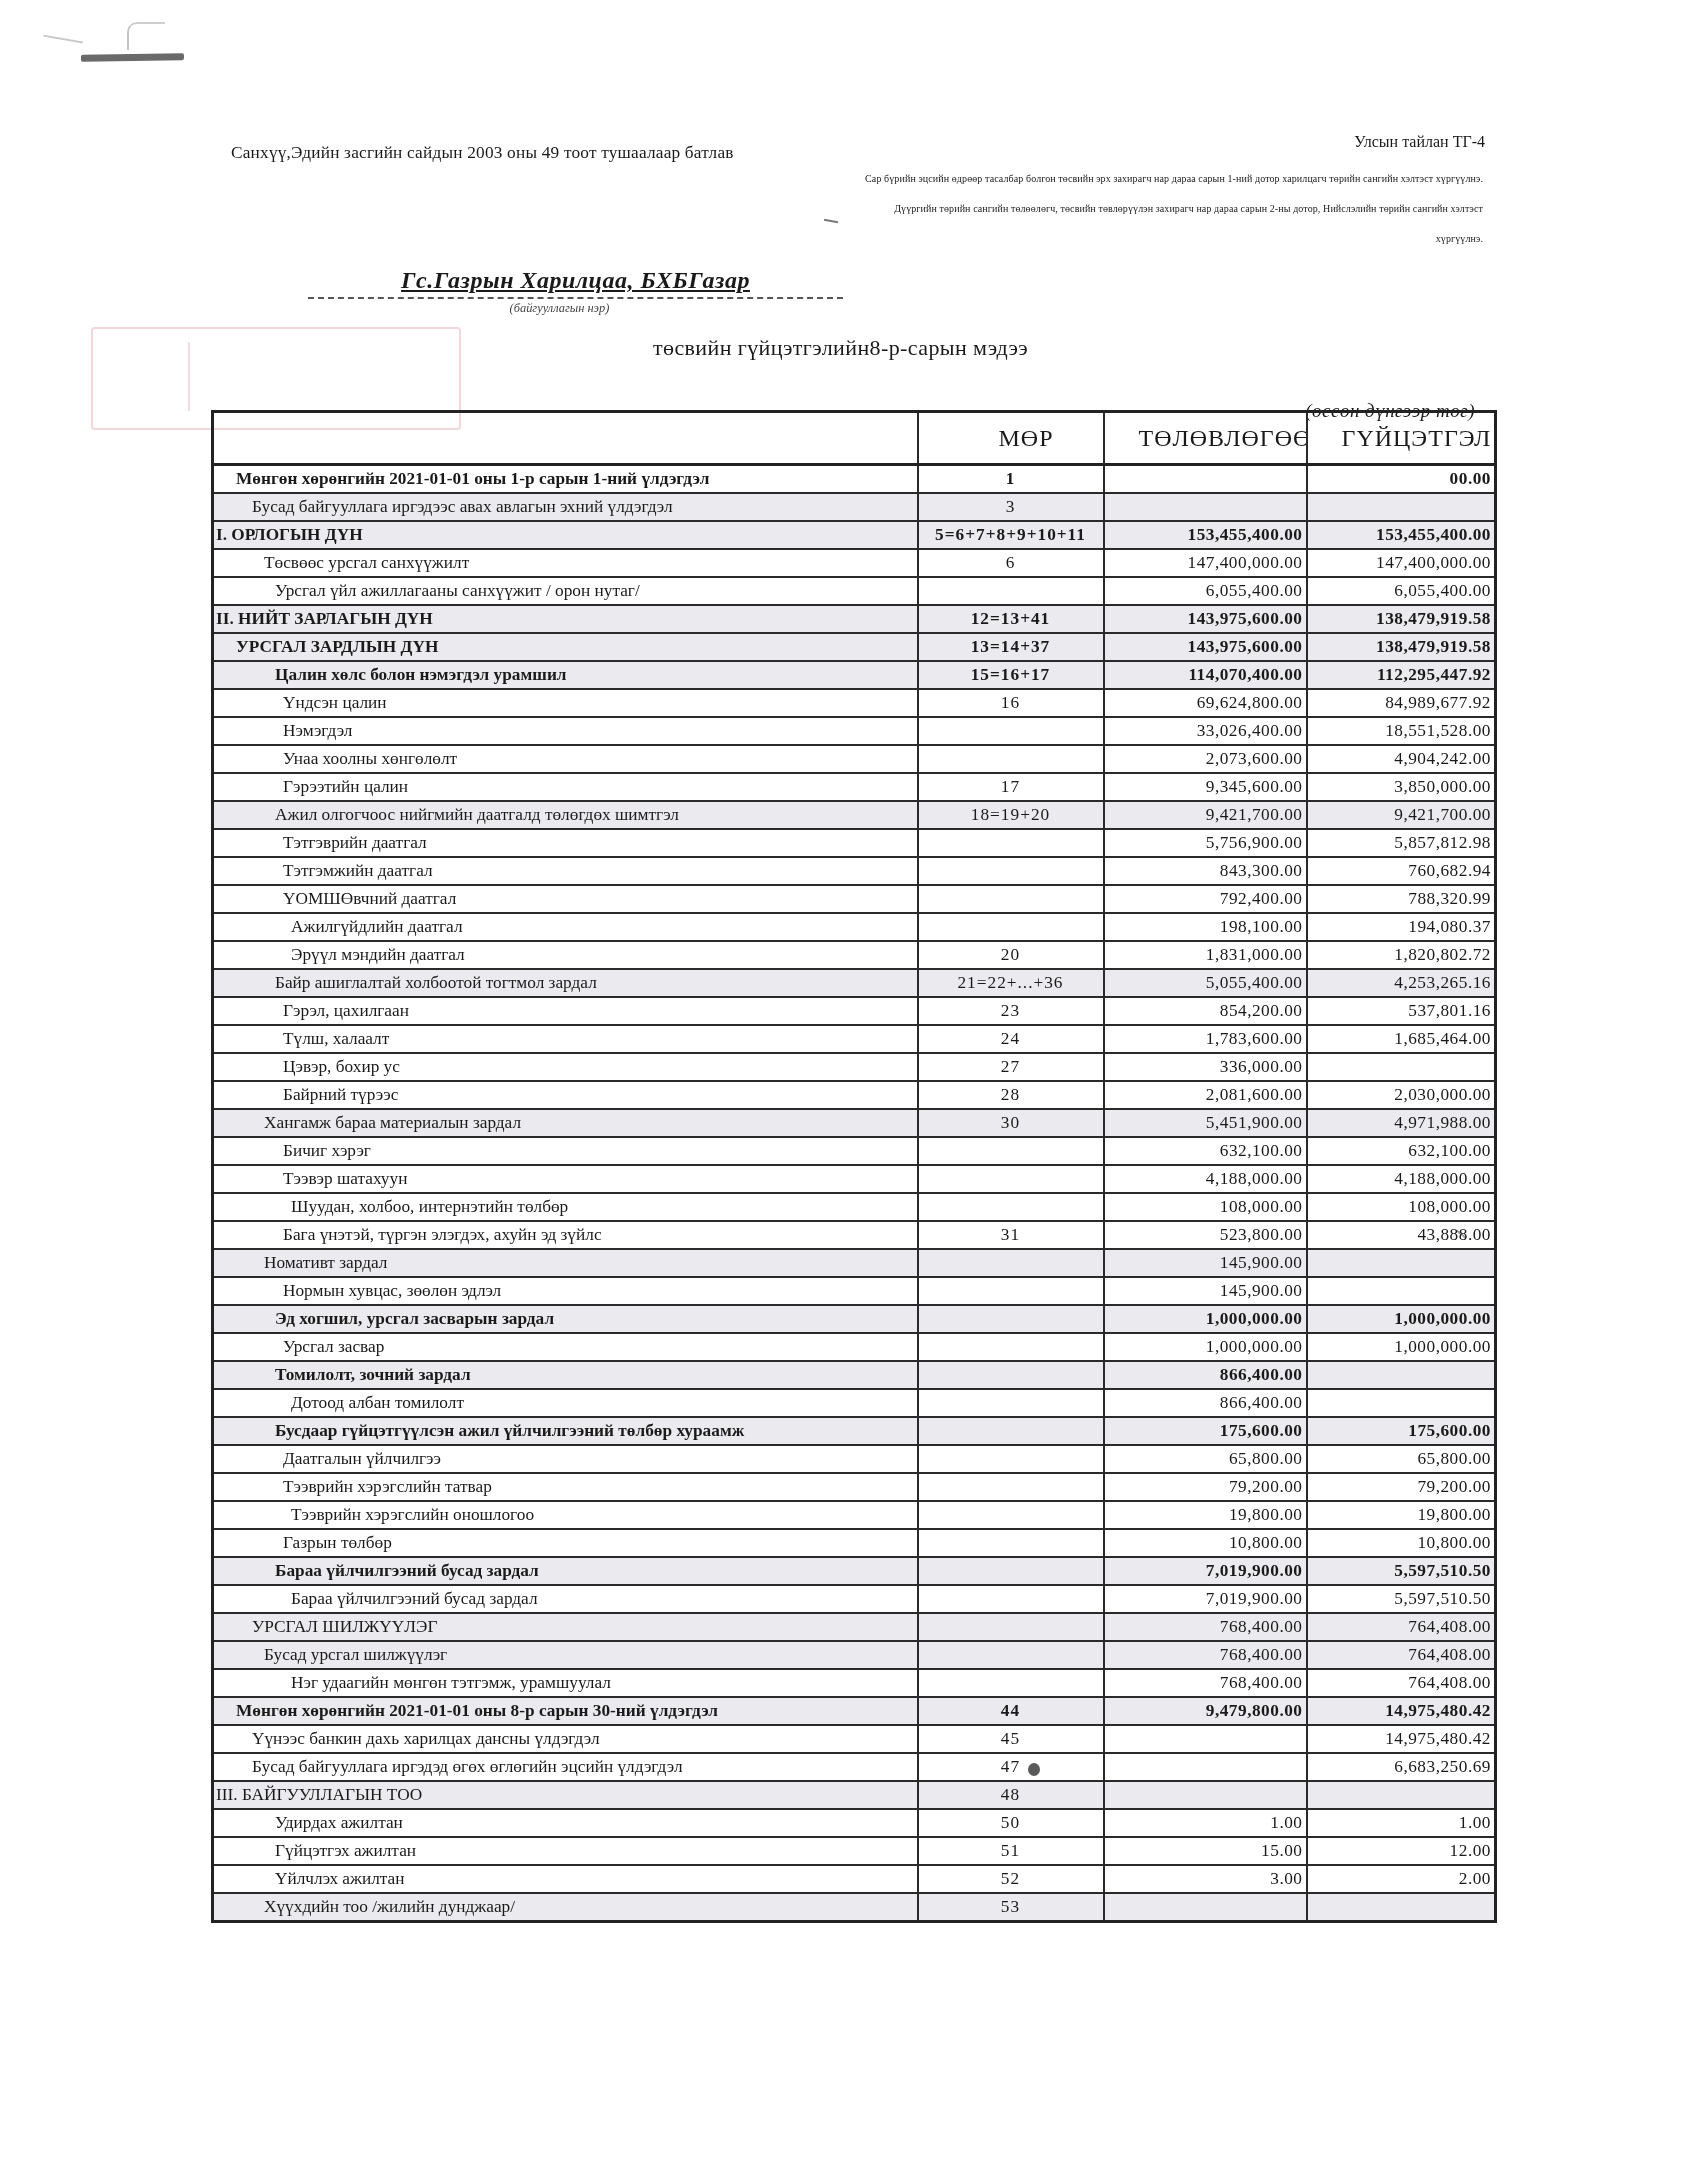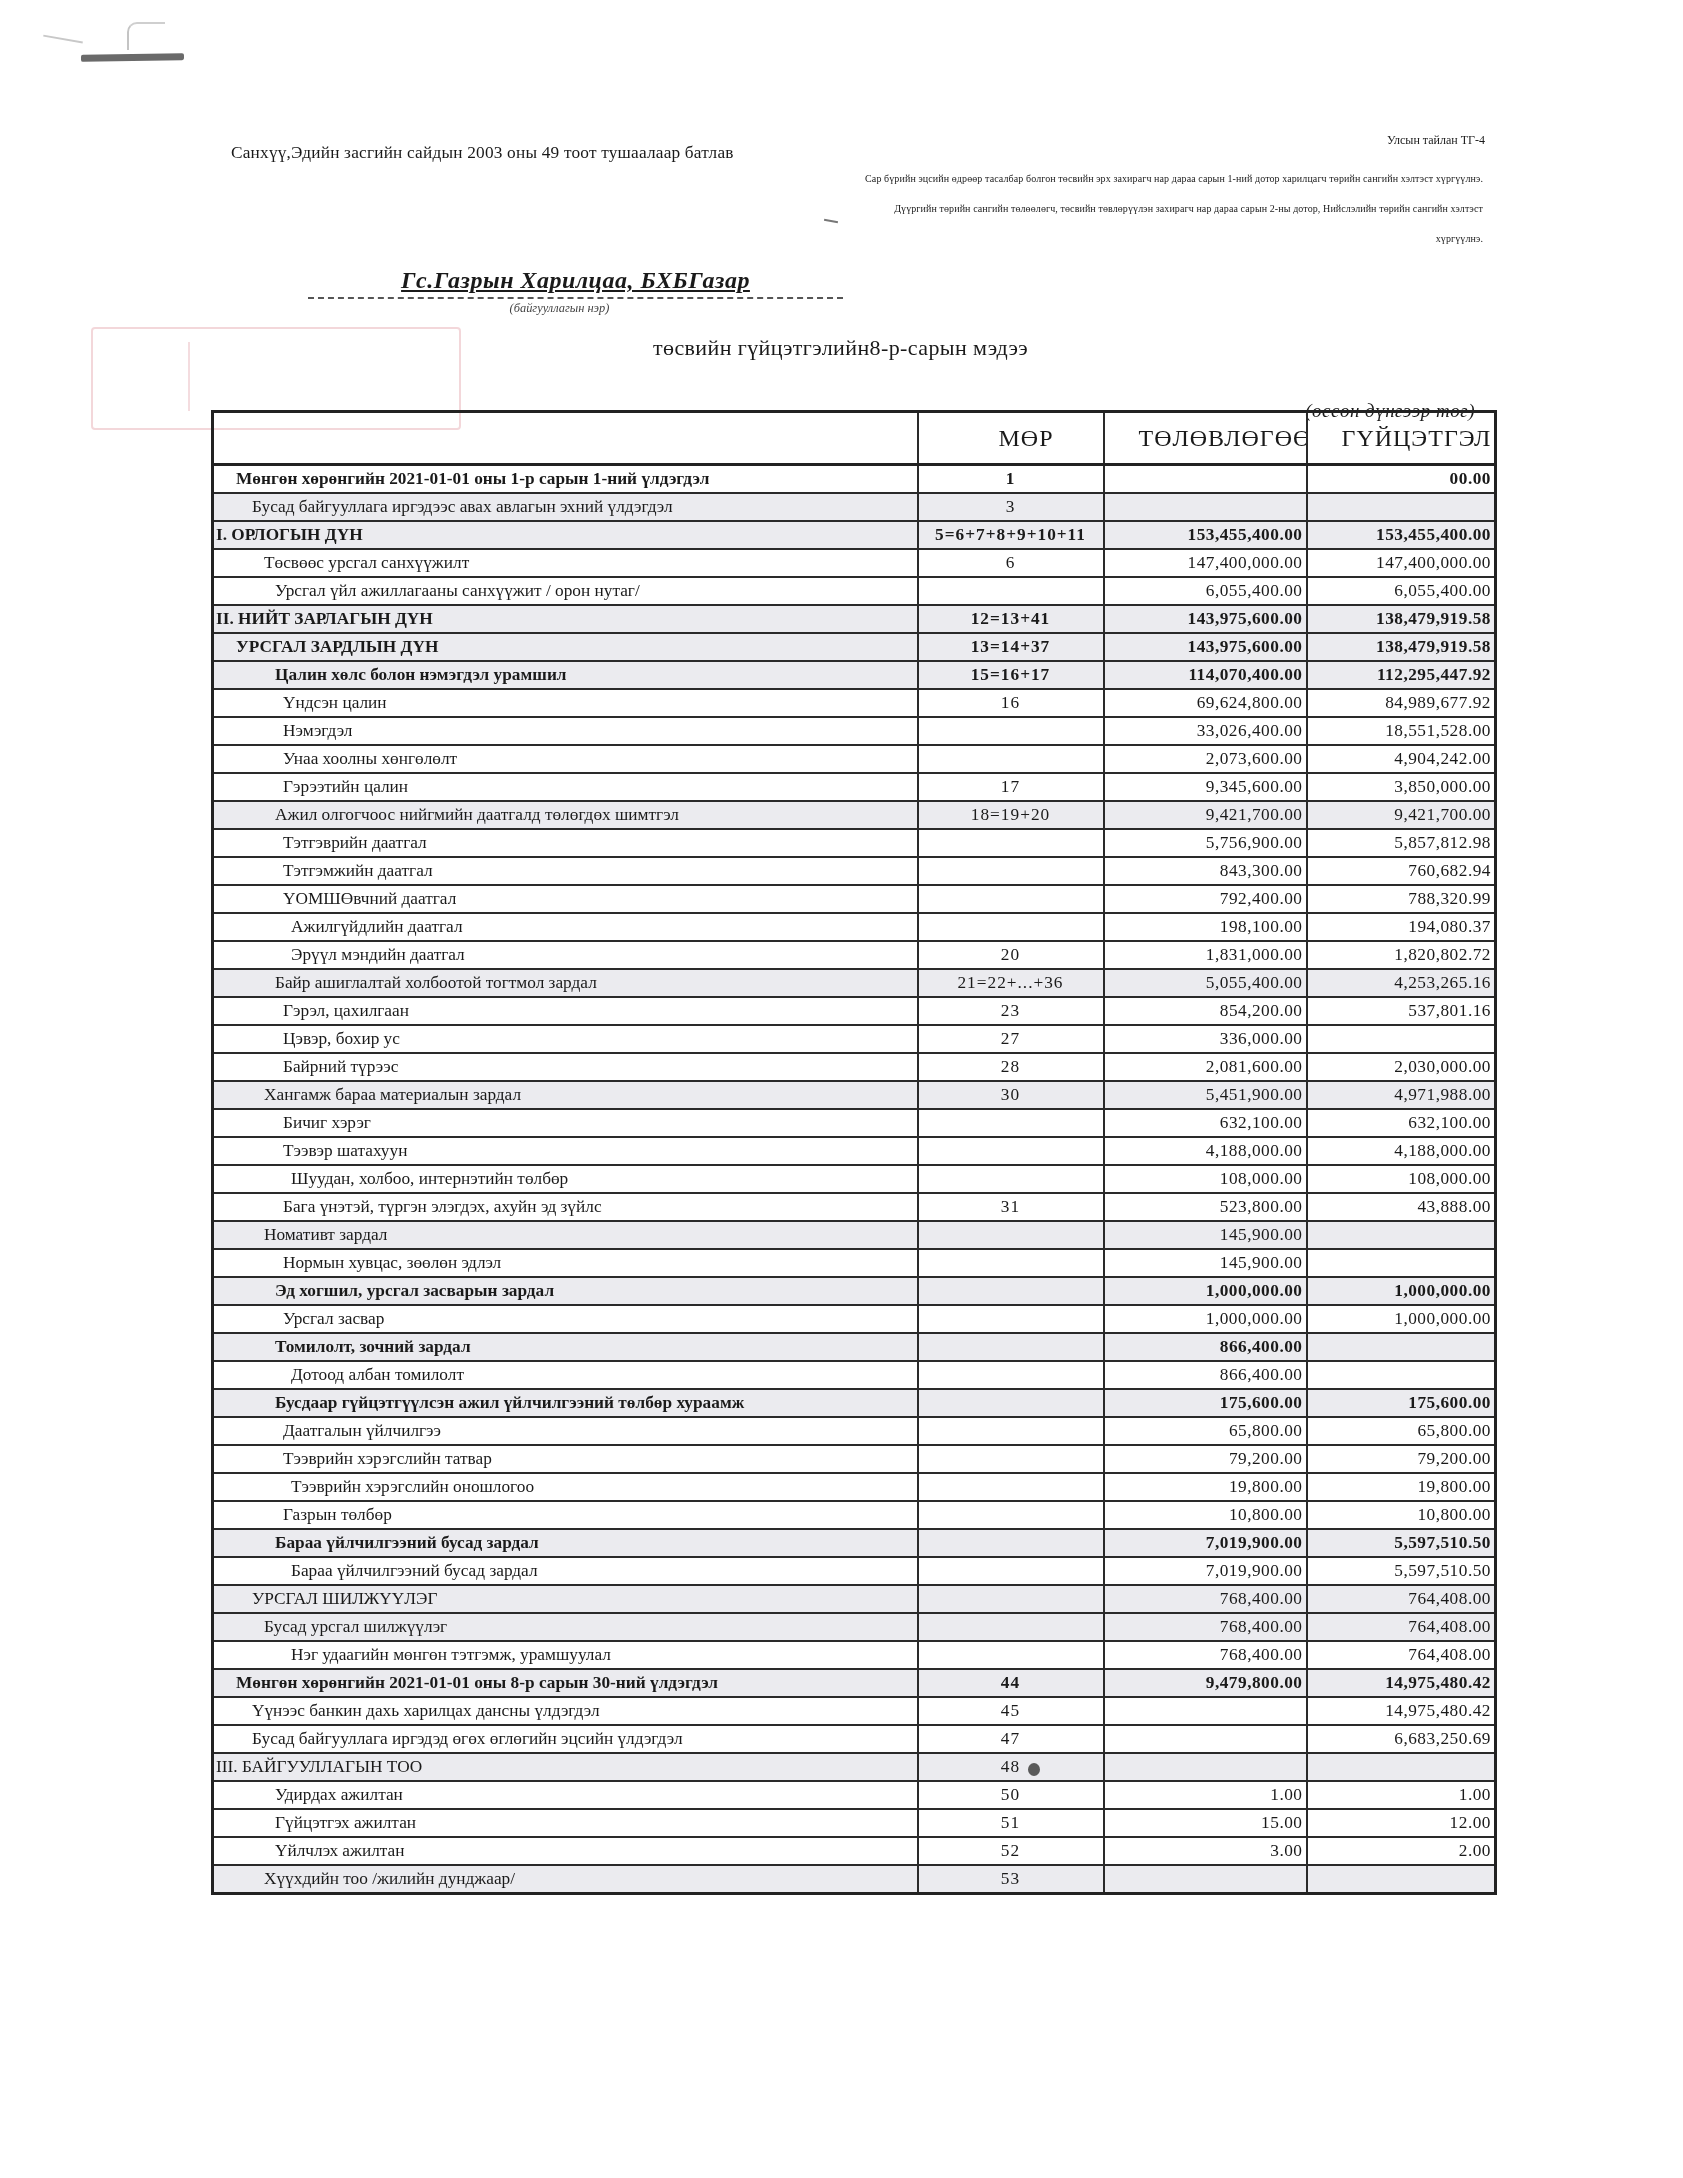--- a/index.html
+++ b/index.html
@@ -5,21 +5,21 @@
   html, body { margin: 0; padding: 0; background: #ffffff; }
   body { width: 1683px; height: 2178px; position: relative; overflow: hidden;
          font-family: "Liberation Serif", "DejaVu Serif", serif; color: #1a1a1a; }
   .abs { position: absolute; }
 
   .scratch { left: 81px; top: 54px; width: 103px; height: 7px; background: #6a6a6a; border-radius: 2px; transform: rotate(-1deg); }
   .scratch2 { left: 42px; top: 38px; width: 40px; height: 12px; border-top: 2px solid #c8c8c8; transform: rotate(10deg); }
   .scratch3 { left: 127px; top: 22px; width: 36px; height: 26px; border-left: 2px solid #c4c4c4; border-top: 2px solid #cfcfcf; border-radius: 10px 0 0 0; }
 
   .approve { left: 231px; top: 140px; width: 525px; font-size: 17.3px; line-height: 26px; text-align: justify; text-align-last: left; letter-spacing: 0.2px; }
-  .report-code { left: 1089px; top: 133px; width: 396px; text-align: right; font-size: 12px; }
+  .report-code { left: 1089px; top: 133px; width: 396px; text-align: right; font-size: 16px; }
   .instructions { left: 847px; top: 164px; width: 636px; text-align: right; font-size: 10px; line-height: 30px; letter-spacing: 0.1px; }
 
   .org-wrap { left: 308px; top: 267px; width: 535px; height: 40px; }
   .org-dash { position: absolute; left: 0; right: 0; top: 30px; border-top: 2px dashed #555; }
   .org-name { position: absolute; left: 0; right: 0; top: 0; text-align: center; font-size: 24px; font-style: italic; font-weight: bold; text-decoration: underline; letter-spacing: 0.5px; }
   .org-caption { left: 495px; top: 301px; width: 129px; text-align: center; font-size: 12.4px; font-style: italic; color: #444; }
 
   .stamp { left: 91px; top: 327px; width: 366px; height: 99px; border: 2px solid rgba(220,140,150,0.35); border-radius: 4px; }
   .stamp-inner { left: 188px; top: 342px; width: 238px; height: 69px; border-left: 2px solid rgba(220,140,150,0.3); }
 
@@ -206,20 +206,26 @@
         <td class="num">5,055,400.00</td>
         <td class="num">4,253,265.16</td>
       </tr>
       <tr>
         <td class="ind-5">Гэрэл, цахилгаан</td>
         <td class="code">23</td>
         <td class="num">854,200.00</td>
         <td class="num">537,801.16</td>
       </tr>
       <tr>
+        <td class="ind-5">Түлш, халаалт</td>
+        <td class="code">24</td>
+        <td class="num">1,783,600.00</td>
+        <td class="num">1,685,464.00</td>
+      </tr>
+      <tr>
         <td class="ind-5">Цэвэр, бохир ус</td>
         <td class="code">27</td>
         <td class="num">336,000.00</td>
         <td class="num"></td>
       </tr>
       <tr>
         <td class="ind-5">Байрний түрээс</td>
         <td class="code">28</td>
         <td class="num">2,081,600.00</td>
         <td class="num">2,030,000.00</td>

